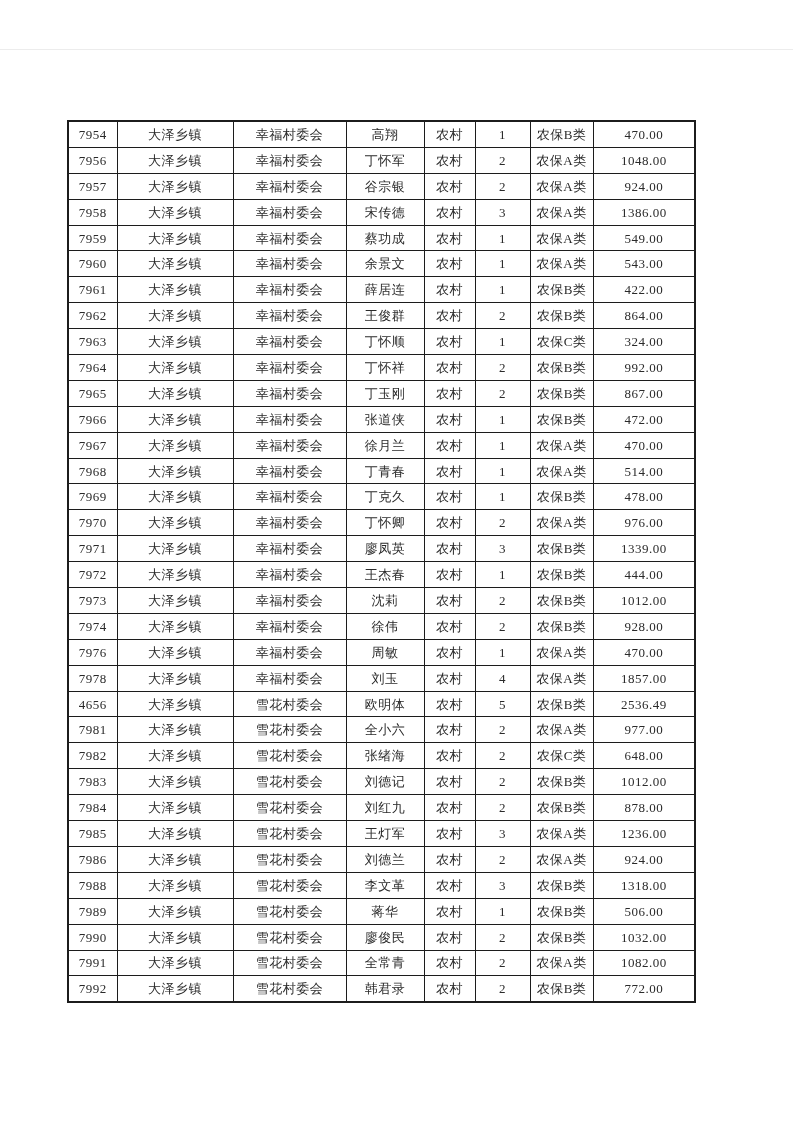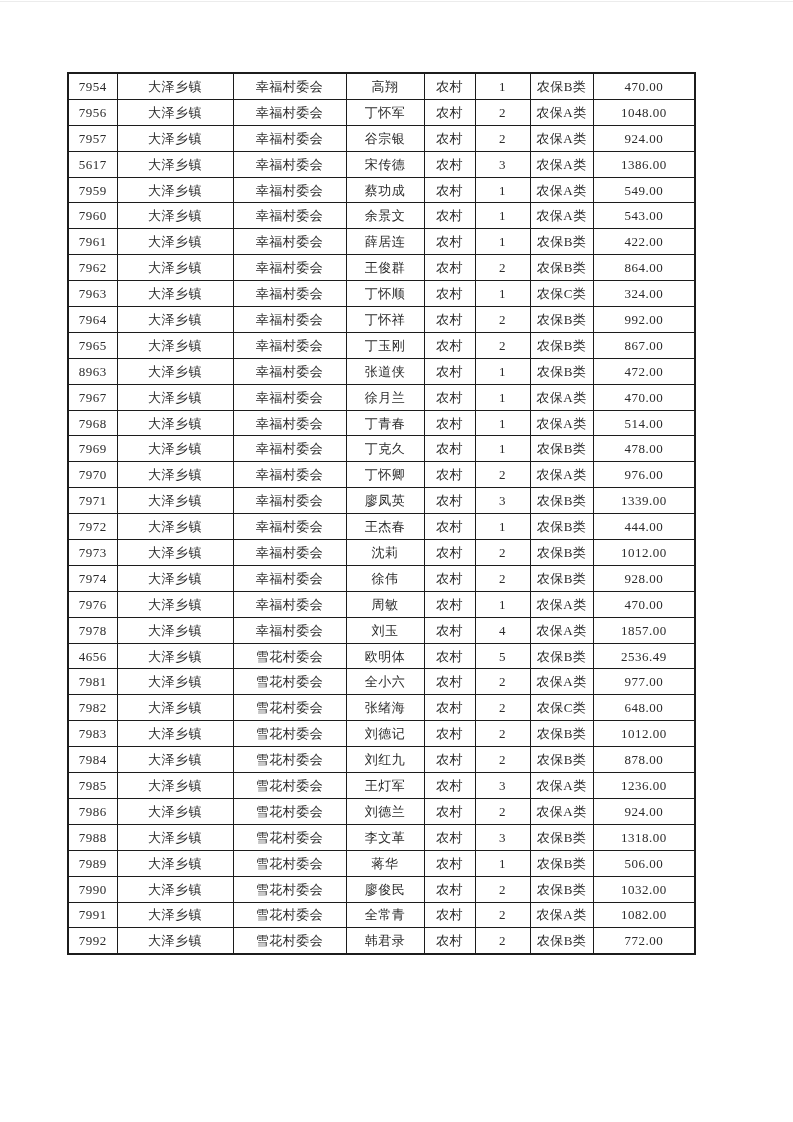--- a/index.html
+++ b/index.html
@@ -1,20 +1,20 @@
 <!DOCTYPE html>
 <html><head>
 <meta charset="utf-8">
 <style>
   html,body{margin:0;padding:0;}
   body{
     width:793px;height:1122px;background:#ffffff;position:relative;overflow:hidden;
     font-family:"Liberation Serif","DejaVu Serif",serif;
   }
-  .page{position:absolute;inset:0;background:#ffffff;}
+  .page{position:absolute;inset:0;background:#ffffff;margin-top:48px;}
   .page-top-edge{
     position:absolute;top:1px;left:0;width:793px;height:1px;background:#ececec;
   }
   table.records{
     position:absolute;left:67px;top:72px;width:627px;
     border-collapse:collapse;table-layout:fixed;
     border:2px solid #1c1c1c;
   }
   table.records td{
     border:1px solid #1c1c1c;
@@ -80,21 +80,21 @@
           <td class="c0">7957</td>
           <td class="c1">大泽乡镇</td>
           <td class="c2">幸福村委会</td>
           <td class="c3">谷宗银</td>
           <td class="c4">农村</td>
           <td class="c5">2</td>
           <td class="c6">农保A类</td>
           <td class="c7">924.00</td>
         </tr>
         <tr>
-          <td class="c0">5617</td>
+          <td class="c0">7958</td>
           <td class="c1">大泽乡镇</td>
           <td class="c2">幸福村委会</td>
           <td class="c3">宋传德</td>
           <td class="c4">农村</td>
           <td class="c5">3</td>
           <td class="c6">农保A类</td>
           <td class="c7">1386.00</td>
         </tr>
         <tr>
           <td class="c0">7959</td>
@@ -160,21 +160,21 @@
           <td class="c0">7965</td>
           <td class="c1">大泽乡镇</td>
           <td class="c2">幸福村委会</td>
           <td class="c3">丁玉刚</td>
           <td class="c4">农村</td>
           <td class="c5">2</td>
           <td class="c6">农保B类</td>
           <td class="c7">867.00</td>
         </tr>
         <tr>
-          <td class="c0">8963</td>
+          <td class="c0">7966</td>
           <td class="c1">大泽乡镇</td>
           <td class="c2">幸福村委会</td>
           <td class="c3">张道侠</td>
           <td class="c4">农村</td>
           <td class="c5">1</td>
           <td class="c6">农保B类</td>
           <td class="c7">472.00</td>
         </tr>
         <tr>
           <td class="c0">7967</td>

